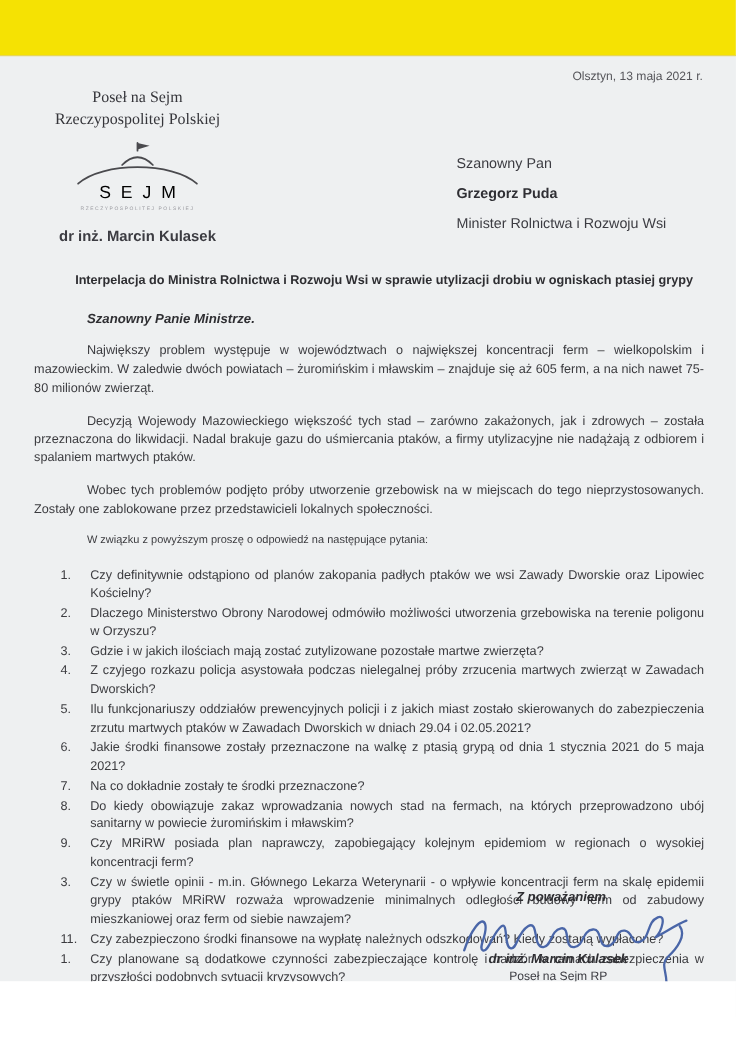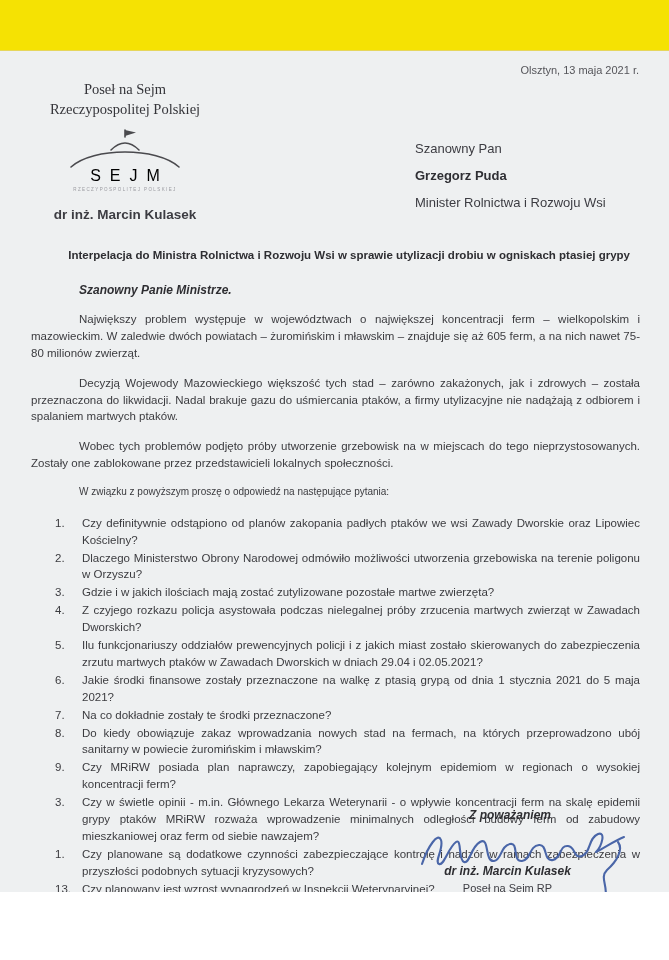--- a/index.html
+++ b/index.html
@@ -163,20 +163,24 @@
       </div>
       <div class="q-item">
         <span class="q-num">9.</span>
         <span class="q-text">Czy MRiRW posiada plan naprawczy, zapobiegający kolejnym epidemiom w regionach o wysokiej koncentracji ferm?</span>
       </div>
       <div class="q-item">
         <span class="q-num">3.</span>
         <span class="q-text">Czy w świetle opinii - m.in. Głównego Lekarza Weterynarii - o wpływie koncentracji ferm na skalę epidemii grypy ptaków MRiRW rozważa wprowadzenie minimalnych odległości budowy ferm od zabudowy mieszkaniowej oraz ferm od siebie nawzajem?</span>
       </div>
       <div class="q-item">
+        <span class="q-num">11.</span>
+        <span class="q-text">Czy zabezpieczono środki finansowe na wypłatę należnych odszkodowań? Kiedy zostaną wypłacone?</span>
+      </div>
+      <div class="q-item">
         <span class="q-num">1.</span>
         <span class="q-text">Czy planowane są dodatkowe czynności zabezpieczające kontrolę i nadzór w ramach zabezpieczenia w przyszłości podobnych sytuacji kryzysowych?</span>
       </div>
       <div class="q-item">
         <span class="q-num">13.</span>
         <span class="q-text">Czy planowany jest wzrost wynagrodzeń w Inspekcji Weterynaryjnej?</span>
       </div>
     </div>
   </div>
 

